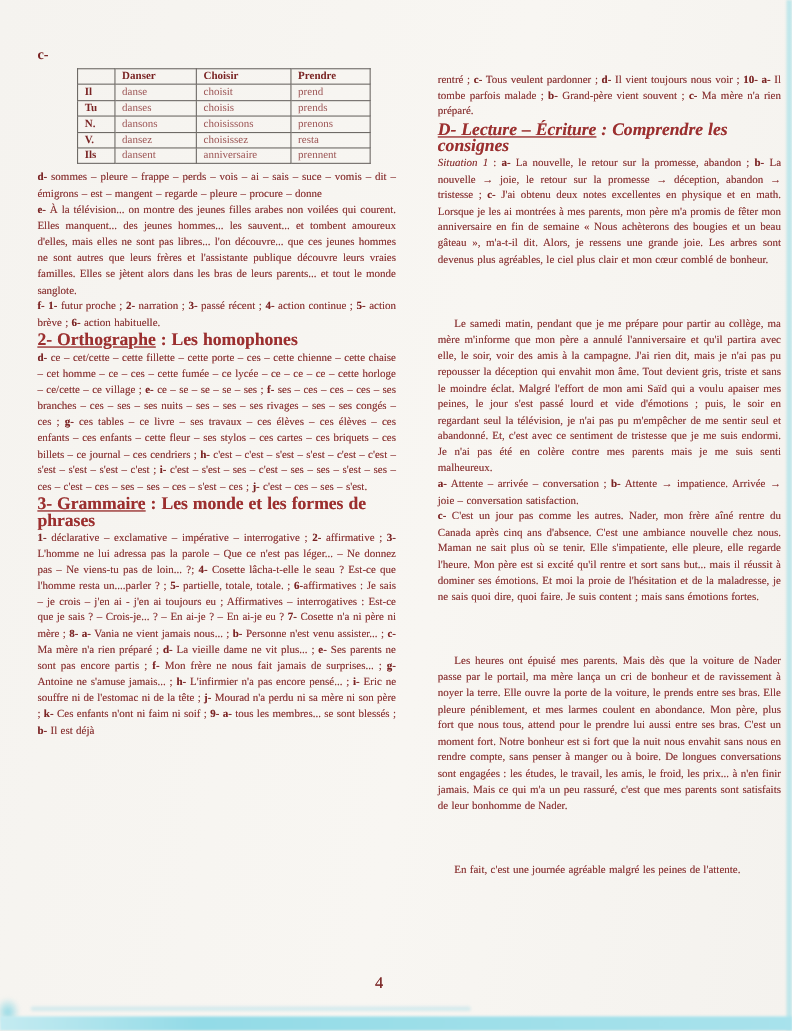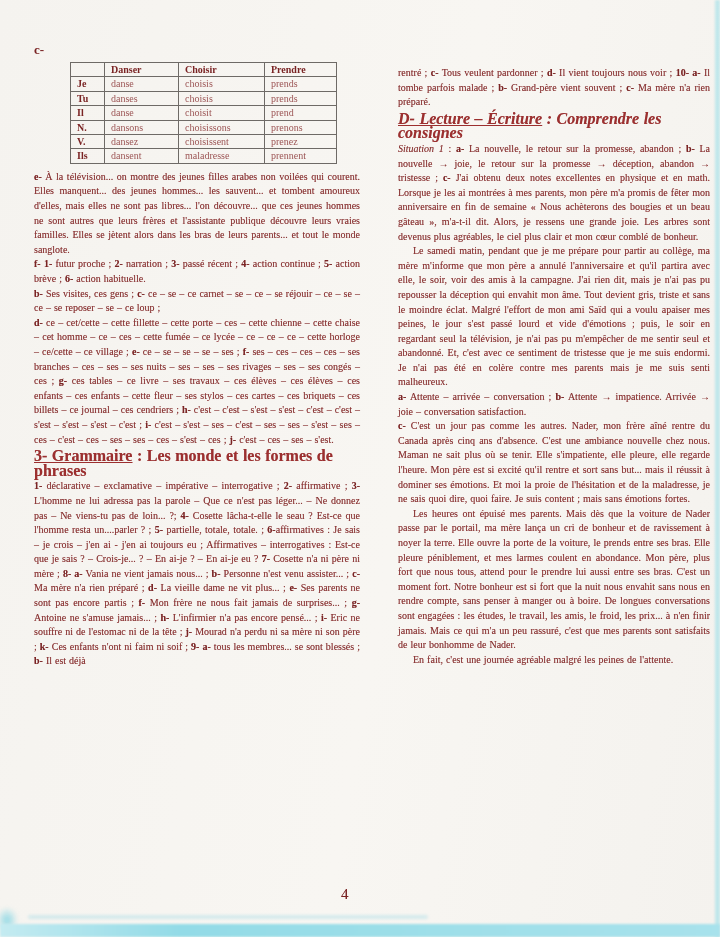--- a/index.html
+++ b/index.html
@@ -44,21 +44,21 @@
   }
   table.conj th { font-weight:bold; color:var(--ink-strong,#7a2424); }
   table.conj td.pron { font-weight:bold; color:var(--ink-strong,#7a2424); width:34px; }
   table.conj .c1 { width:74px; } table.conj .c2 { width:86px; } table.conj .c3 { width:72px; }
   h3.sec {
     font-size:16px; font-weight:bold; color:#9c2f2f;
     margin:2px 0 1px 0; text-align:left;
   }
   h3.sec .b { color:#9c2f2f; }
   .mt { margin-top:14px; }
-  .indent { text-indent:15px; }
+  .indent { text-indent:15px;margin-top:44px; }
   .page-number {
     position:absolute; left:341px; top:886px;
     font-size:15px; color:#7a2424;
     text-shadow:0 0 0.6px rgba(122,36,36,0.6);
   }
   
   .edge-bottom {
     position:absolute; left:0; right:0; bottom:0; height:13px;
     background:linear-gradient(to right,#c4ebf1 0%, #93dbe7 25%, #9edfe9 60%, #a8e2ec 100%);
     filter:blur(1px);
@@ -92,62 +92,57 @@
         <thead>
           <tr>
             <th></th>
             <th class="c1">Danser</th>
             <th class="c2">Choisir</th>
             <th class="c3">Prendre</th>
           </tr>
         </thead>
         <tbody>
           <tr>
-            <td class="pron">Je</td>
+            <td class="pron">Il</td>
             <td>danse</td>
-            <td>choisis</td>
-            <td>prends</td>
+            <td>choisit</td>
+            <td>prend</td>
           </tr>
           <tr>
             <td class="pron">Tu</td>
             <td>danses</td>
             <td>choisis</td>
             <td>prends</td>
-          </tr>
-          <tr>
-            <td class="pron">Il</td>
-            <td>danse</td>
-            <td>choisit</td>
-            <td>prend</td>
           </tr>
           <tr>
             <td class="pron">N.</td>
             <td>dansons</td>
             <td>choisissons</td>
             <td>prenons</td>
           </tr>
           <tr>
             <td class="pron">V.</td>
             <td>dansez</td>
-            <td>choisissent</td>
-            <td>prenez</td>
+            <td>choisissez</td>
+            <td>resta</td>
           </tr>
           <tr>
             <td class="pron">Ils</td>
             <td>dansent</td>
-            <td>maladresse</td>
+            <td>anniversaire</td>
             <td>prennent</td>
           </tr>
         </tbody>
       </table>
 
+      <p><span class="b">d-</span><span> sommes – pleure – frappe – perds – vois – ai – sais – suce – vomis – dit – émigrons – est – mangent – regarde – pleure – procure – donne</span></p>
       <p><span class="b">e-</span><span> À la télévision... on montre des jeunes filles arabes non voilées qui courent. Elles manquent... des jeunes hommes... les sauvent... et tombent amoureux d'elles, mais elles ne sont pas libres... l'on découvre... que ces jeunes hommes ne sont autres que leurs frères et l'assistante publique découvre leurs vraies familles. Elles se jètent alors dans les bras de leurs parents... et tout le monde sanglote.</span></p>
       <p><span class="b">f-</span><span> </span><span class="b">1-</span><span> futur proche ; </span><span class="b">2-</span><span> narration ; </span><span class="b">3-</span><span> passé récent ; </span><span class="b">4-</span><span> action continue ; </span><span class="b">5-</span><span> action brève ; </span><span class="b">6-</span><span> action habituelle.</span></p>
 
-      <p><span class="b">b-</span><span> Ses visites, ces gens ; </span><span class="b">c-</span><span> ce – se – ce carnet – se – ce – se réjouir – ce – se – ce – se reposer – se – ce loup ;</span></p>
+      <h3 class="sec"><span class="b u">2- Orthographe</span><span class="b"> : Les homophones</span></h3>
       <p><span class="b">d-</span><span> ce – cet/cette – cette fillette – cette porte – ces – cette chienne – cette chaise – cet homme – ce – ces – cette fumée – ce lycée – ce – ce – ce – cette horloge – ce/cette – ce village ; </span><span class="b">e-</span><span> ce – se – se – se – ses ; </span><span class="b">f-</span><span> ses – ces – ces – ces – ses branches – ces – ses – ses nuits – ses – ses – ses rivages – ses – ses congés – ces ; </span><span class="b">g-</span><span> ces tables – ce livre – ses travaux – ces élèves – ces élèves – ces enfants – ces enfants – cette fleur – ses stylos – ces cartes – ces briquets – ces billets – ce journal – ces cendriers ; </span><span class="b">h-</span><span> c'est – c'est – s'est – s'est – c'est – c'est – s'est – s'est – s'est – c'est ; </span><span class="b">i-</span><span> c'est – s'est – ses – c'est – ses – ses – s'est – ses – ces – c'est – ces – ses – ses – ces – s'est – ces ; </span><span class="b">j-</span><span> c'est – ces – ses – s'est.</span></p>
 
       <h3 class="sec"><span class="b u">3- Grammaire</span><span class="b"> : Les monde et les formes de phrases</span></h3>
       <p><span class="b">1-</span><span> déclarative – exclamative – impérative – interrogative ; </span><span class="b">2-</span><span> affirmative ; </span><span class="b">3-</span><span> L'homme ne lui adressa pas la parole – Que ce n'est pas léger... – Ne donnez pas – Ne viens-tu pas de loin... ?; </span><span class="b">4-</span><span> Cosette lâcha-t-elle le seau ? Est-ce que l'homme resta un....parler ? ; </span><span class="b">5-</span><span> partielle, totale, totale. ; </span><span class="b">6-</span><span>affirmatives : Je sais – je crois – j'en ai - j'en ai toujours eu ; Affirmatives – interrogatives : Est-ce que je sais ? – Crois-je... ? – En ai-je ? – En ai-je eu ? </span><span class="b">7-</span><span> Cosette n'a ni père ni mère ; </span><span class="b">8- a-</span><span> Vania ne vient jamais nous... ; </span><span class="b">b-</span><span> Personne n'est venu assister... ; </span><span class="b">c-</span><span> Ma mère n'a rien préparé ; </span><span class="b">d-</span><span> La vieille dame ne vit plus... ; </span><span class="b">e-</span><span> Ses parents ne sont pas encore partis ; </span><span class="b">f-</span><span> Mon frère ne nous fait jamais de surprises... ; </span><span class="b">g-</span><span> Antoine ne s'amuse jamais... ; </span><span class="b">h-</span><span> L'infirmier n'a pas encore pensé... ; </span><span class="b">i-</span><span> Eric ne souffre ni de l'estomac ni de la tête ; </span><span class="b">j-</span><span> Mourad n'a perdu ni sa mère ni son père ; </span><span class="b">k-</span><span> Ces enfants n'ont ni faim ni soif ; </span><span class="b">9- a-</span><span> tous les membres... se sont blessés ; </span><span class="b">b-</span><span> Il est déjà</span></p>
     </div>
 
     <div class="col col-right">
       <p><span>rentré ; </span><span class="b">c-</span><span> Tous veulent pardonner ; </span><span class="b">d-</span><span> Il vient toujours nous voir ; </span><span class="b">10- a-</span><span> Il tombe parfois malade ; </span><span class="b">b-</span><span> Grand-père vient souvent ; </span><span class="b">c-</span><span> Ma mère n'a rien préparé.</span></p>
 
       <h3 class="sec mt"><span class="b i u">D- Lecture – Écriture</span><span class="b i"> : Comprendre les consignes</span></h3>

